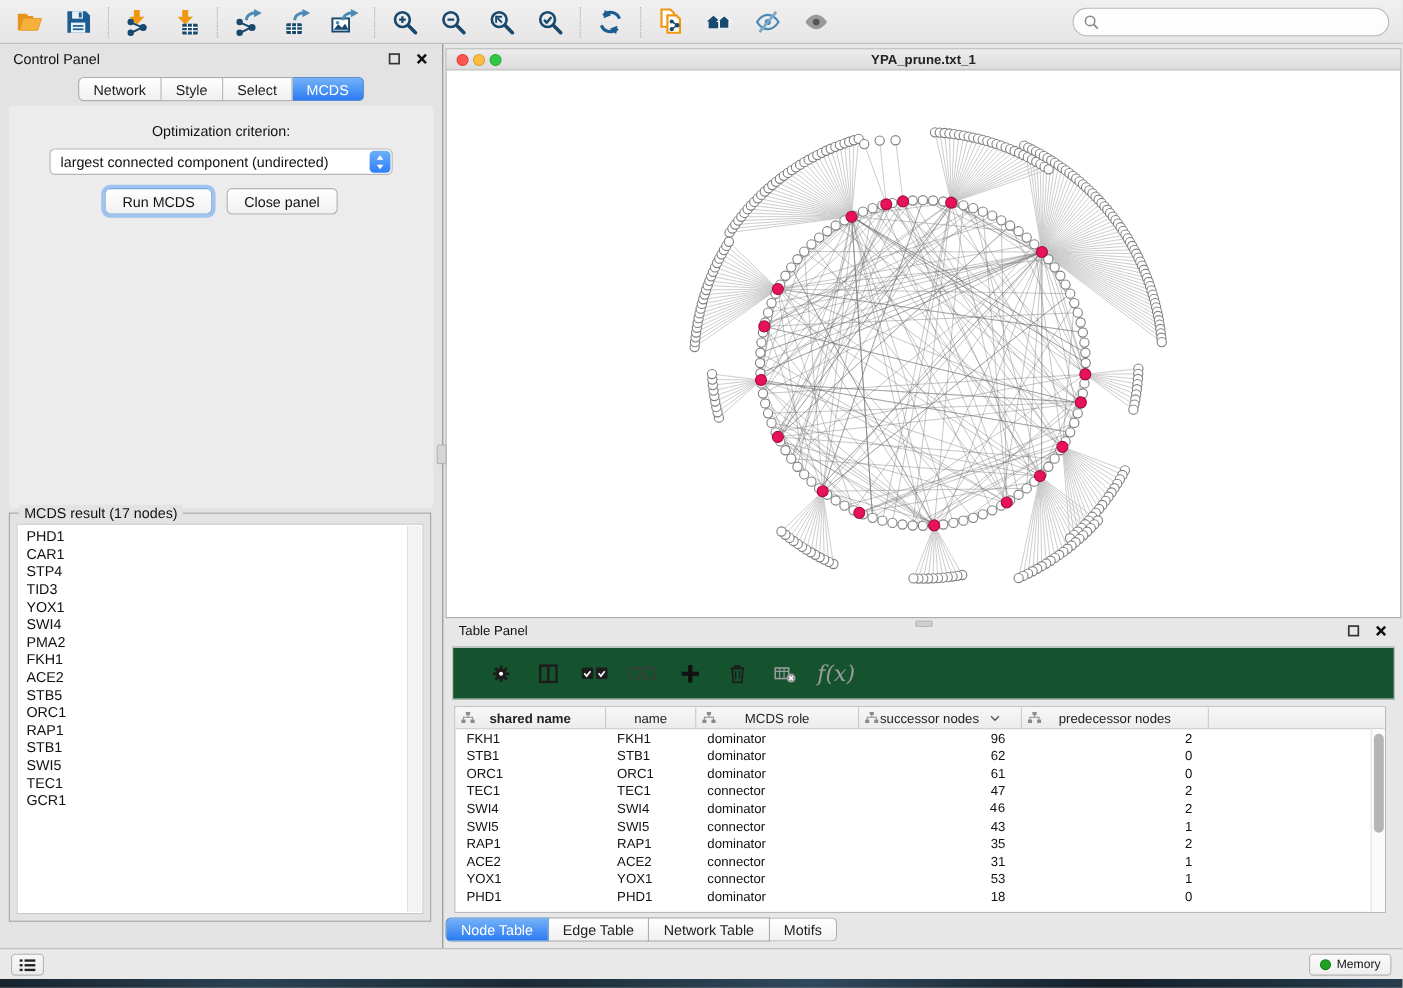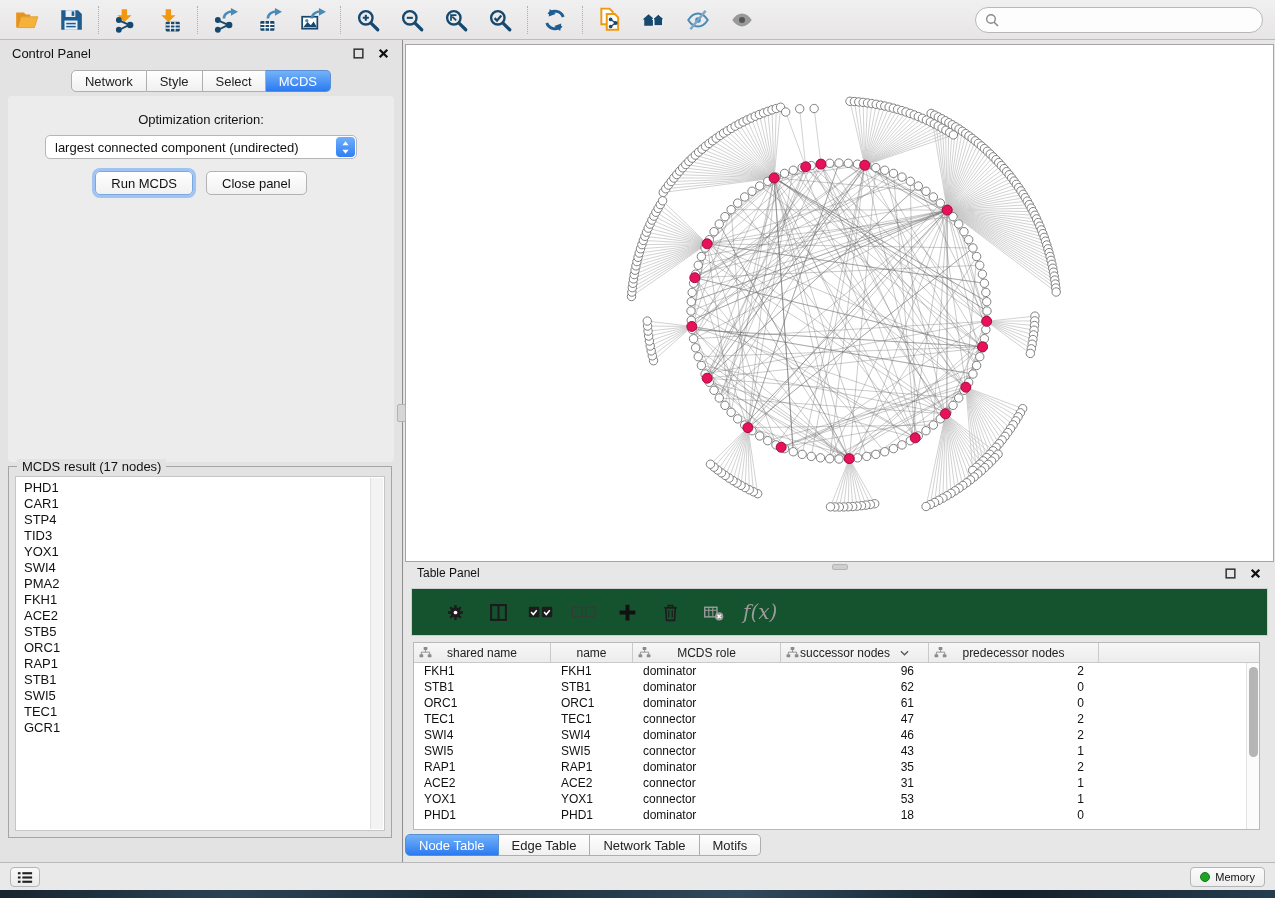--- a/index.html
+++ b/index.html
@@ -347,20 +347,28 @@
         <div class="list-sb"></div>
       </div>
     </div>
   </div>
 
   <div class="splitter-grip"></div>
 
   <div class="right-col">
 
     <div class="net-window">
+      <div class="net-titlebar">
+        <span class="traffic">
+          <span class="light" style="background:#fc5753;border:1px solid #df3e38;"></span>
+          <span class="light" style="background:#fdbc40;border:1px solid #de9f34;"></span>
+          <span class="light" style="background:#33c748;border:1px solid #27aa35;"></span>
+        </span>
+        <span class="net-title">YPA_prune.txt_1</span>
+      </div>
       <svg id="net-svg" class="net-canvas" viewBox="0 0 867 497">
           <g>
             <line x1="368.1210702752166" y1="132.97848114772327" x2="580.7079558073842" y2="256.70700310966157" stroke="#6e6e6e" stroke-width="0.8" stroke-opacity="0.45"></line>
             <line x1="368.1210702752166" y1="132.97848114772327" x2="460.73243455868726" y2="411.37851310784595" stroke="#6e6e6e" stroke-width="0.8" stroke-opacity="0.45"></line>
             <line x1="368.1210702752166" y1="132.97848114772327" x2="308.0394670257017" y2="186.69763434310858" stroke="#6e6e6e" stroke-width="0.8" stroke-opacity="0.45"></line>
             <line x1="368.1210702752166" y1="132.97848114772327" x2="519.9922173392861" y2="146.26548483250778" stroke="#6e6e6e" stroke-width="0.8" stroke-opacity="0.45"></line>
             <line x1="368.1210702752166" y1="132.97848114772327" x2="313.26548483250775" y2="179.007782660714" stroke="#6e6e6e" stroke-width="0.8" stroke-opacity="0.45"></line>
             <line x1="368.1210702752166" y1="132.97848114772327" x2="580.7079558073842" y2="275.2929968903384" stroke="#6e6e6e" stroke-width="0.8" stroke-opacity="0.45"></line>
             <line x1="368.1210702752166" y1="132.97848114772327" x2="378.5175662026677" y2="128.3930800885388" stroke="#6e6e6e" stroke-width="0.8" stroke-opacity="0.45"></line>
             <line x1="368.1210702752166" y1="132.97848114772327" x2="581" y2="266" stroke="#6e6e6e" stroke-width="0.8" stroke-opacity="0.45"></line>
@@ -1222,21 +1230,21 @@
               <circle cx="18.5" cy="16.5" r="4.7" fill="#9c9c9c"></circle>
               <path d="M16.6 14.6l3.8 3.8M20.4 14.6l-3.8 3.8" stroke="#fff" stroke-width="1.5"></path>
             </svg>
           </button>
           <button class="tp-tool" style="width: auto;">
             <span class="fx">f(x)</span>
           </button>
         </div>
       <div class="tp-tablewrap">
         <div class="thead" id="thead">
-            <div class="th" style="width: 137px;">
+            <div class="th" style="width: 137px; font-weight: bold;">
               <svg class="colicon" viewBox="0 0 14 12">
                 <g fill="#8a8a8a">
                   <rect x="5" y="0" width="4" height="3.4" rx=".6"></rect>
                   <rect x="0.5" y="7.8" width="4" height="3.4" rx=".6"></rect>
                   <rect x="9.5" y="7.8" width="4" height="3.4" rx=".6"></rect>
                 </g>
                 <path d="M7 3.4v2.2M2.5 7.8V5.6h9v2.2" fill="none" stroke="#8a8a8a" stroke-width="1"></path>
               </svg>
               <span>shared name</span>
             </div>
@@ -1307,21 +1315,21 @@
               <div class="td" style="width: 137px;">TEC1</div>
               <div class="td" style="width: 82px;">TEC1</div>
               <div class="td" style="width: 148px;">connector</div>
               <div class="td num" style="width: 148px;">47</div>
               <div class="td num" style="width: 170px;">2</div>
             </div>
             <div class="tr">
               <div class="td" style="width: 137px;">SWI4</div>
               <div class="td" style="width: 82px;">SWI4</div>
               <div class="td" style="width: 148px;">dominator</div>
-              <div class="td num" style="width: 148px;">46</div>
+              <div class="td num" style="width: 148px; font-family: Liberation Mono, monospace;">46</div>
               <div class="td num" style="width: 170px;">2</div>
             </div>
             <div class="tr">
               <div class="td" style="width: 137px;">SWI5</div>
               <div class="td" style="width: 82px;">SWI5</div>
               <div class="td" style="width: 148px;">connector</div>
               <div class="td num" style="width: 148px;">43</div>
               <div class="td num" style="width: 170px;">1</div>
             </div>
             <div class="tr">

